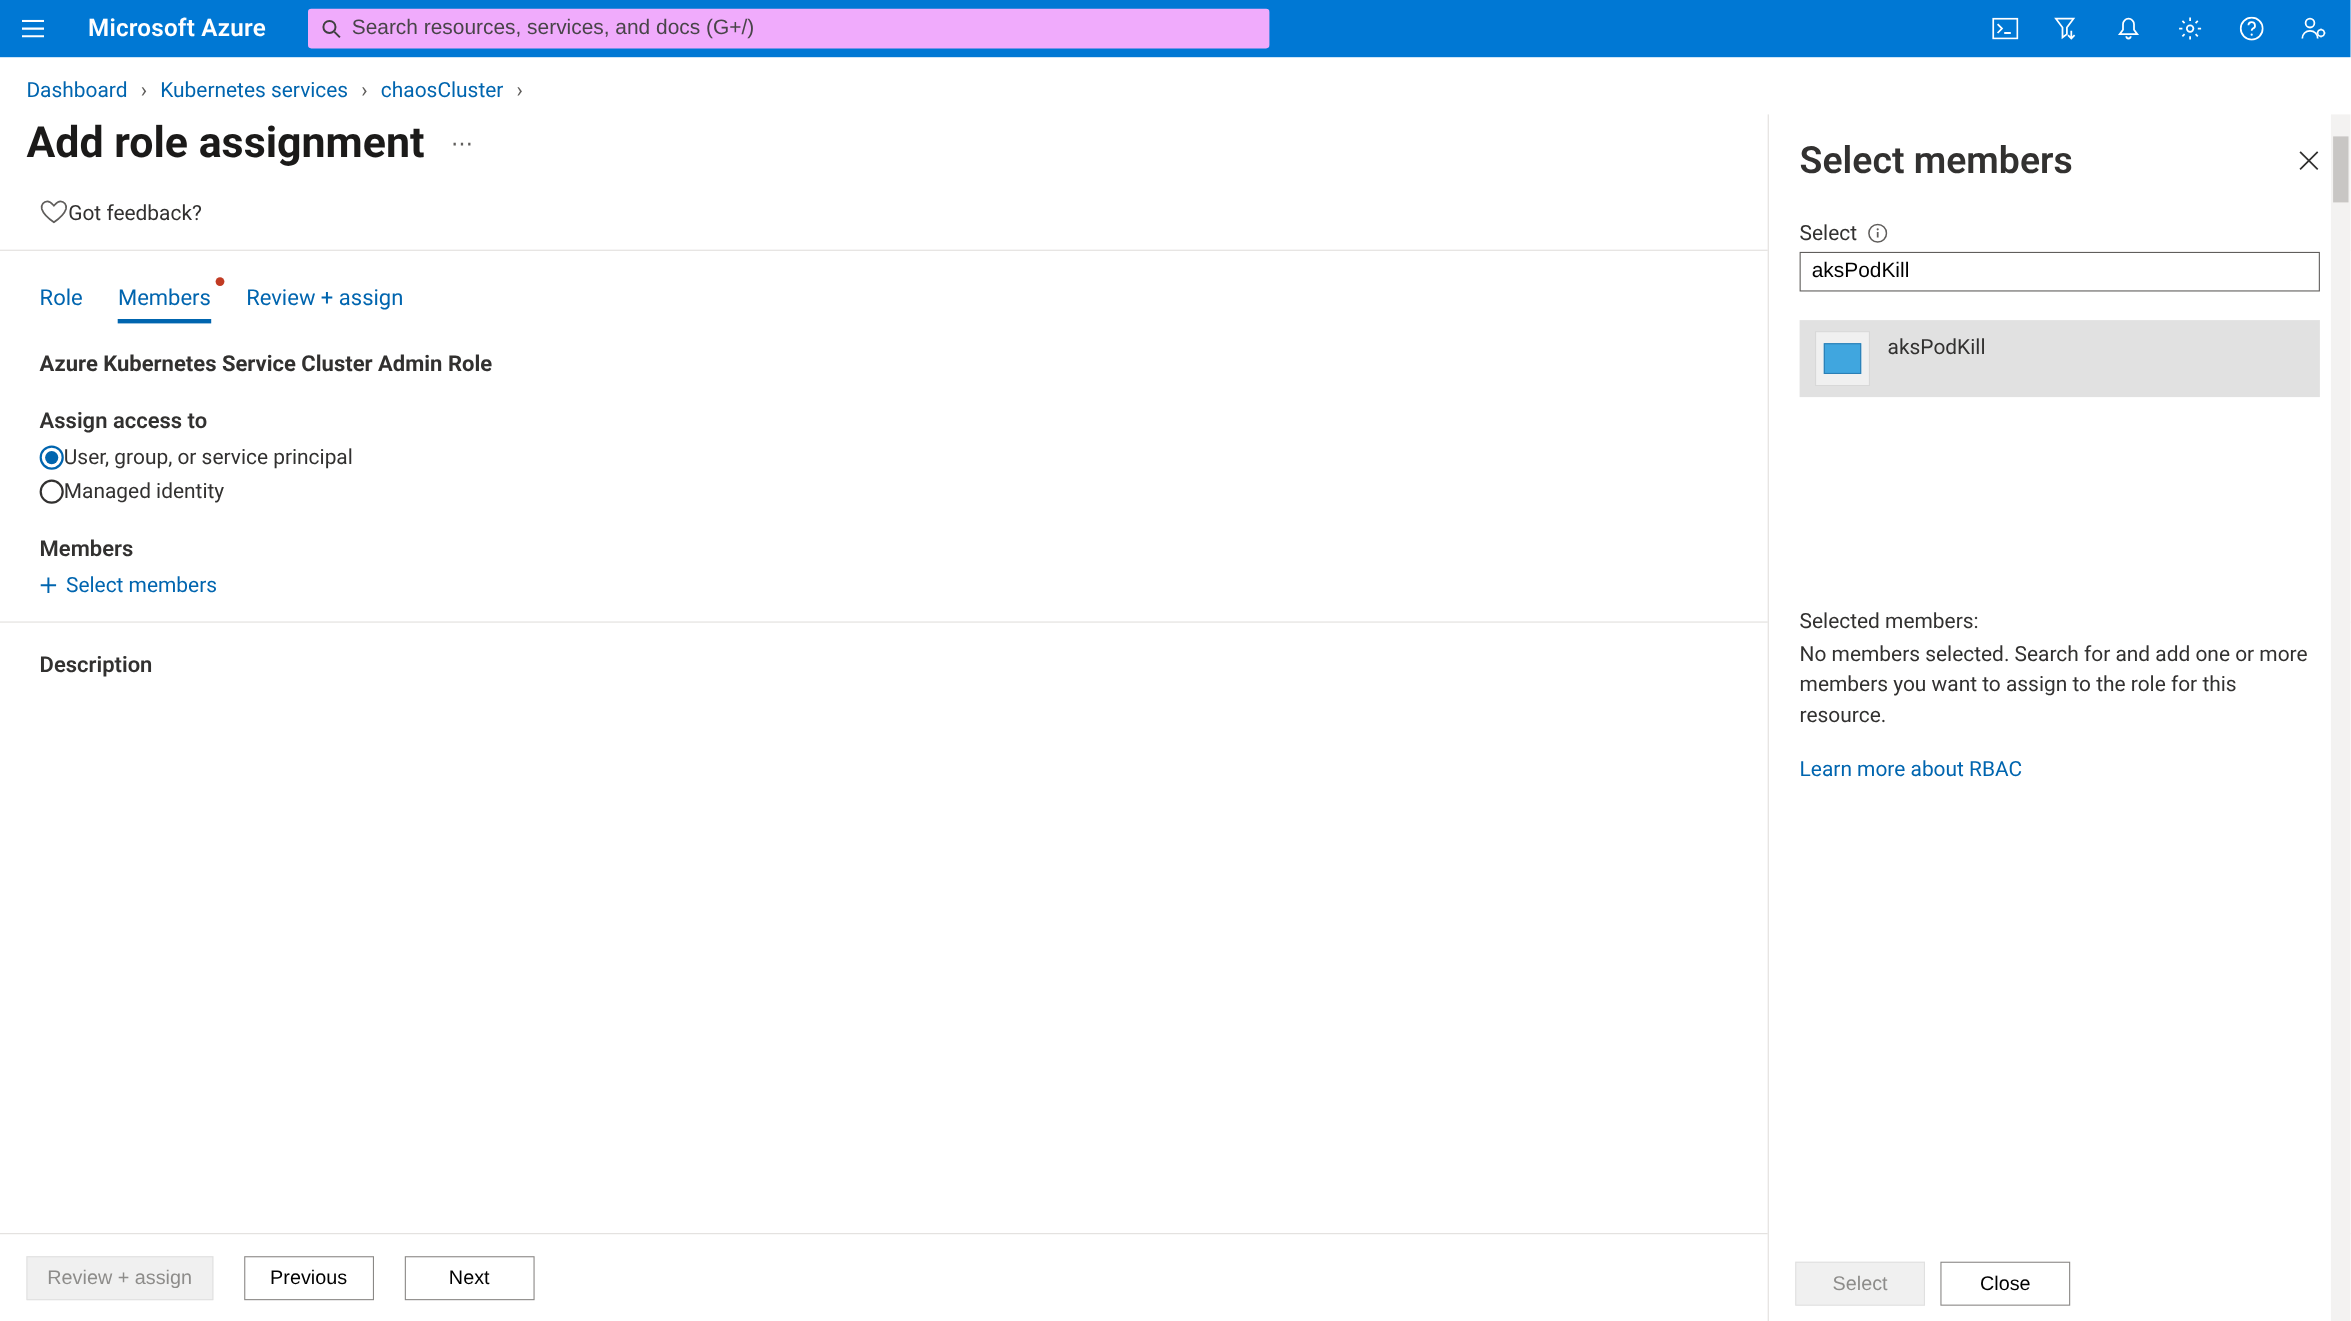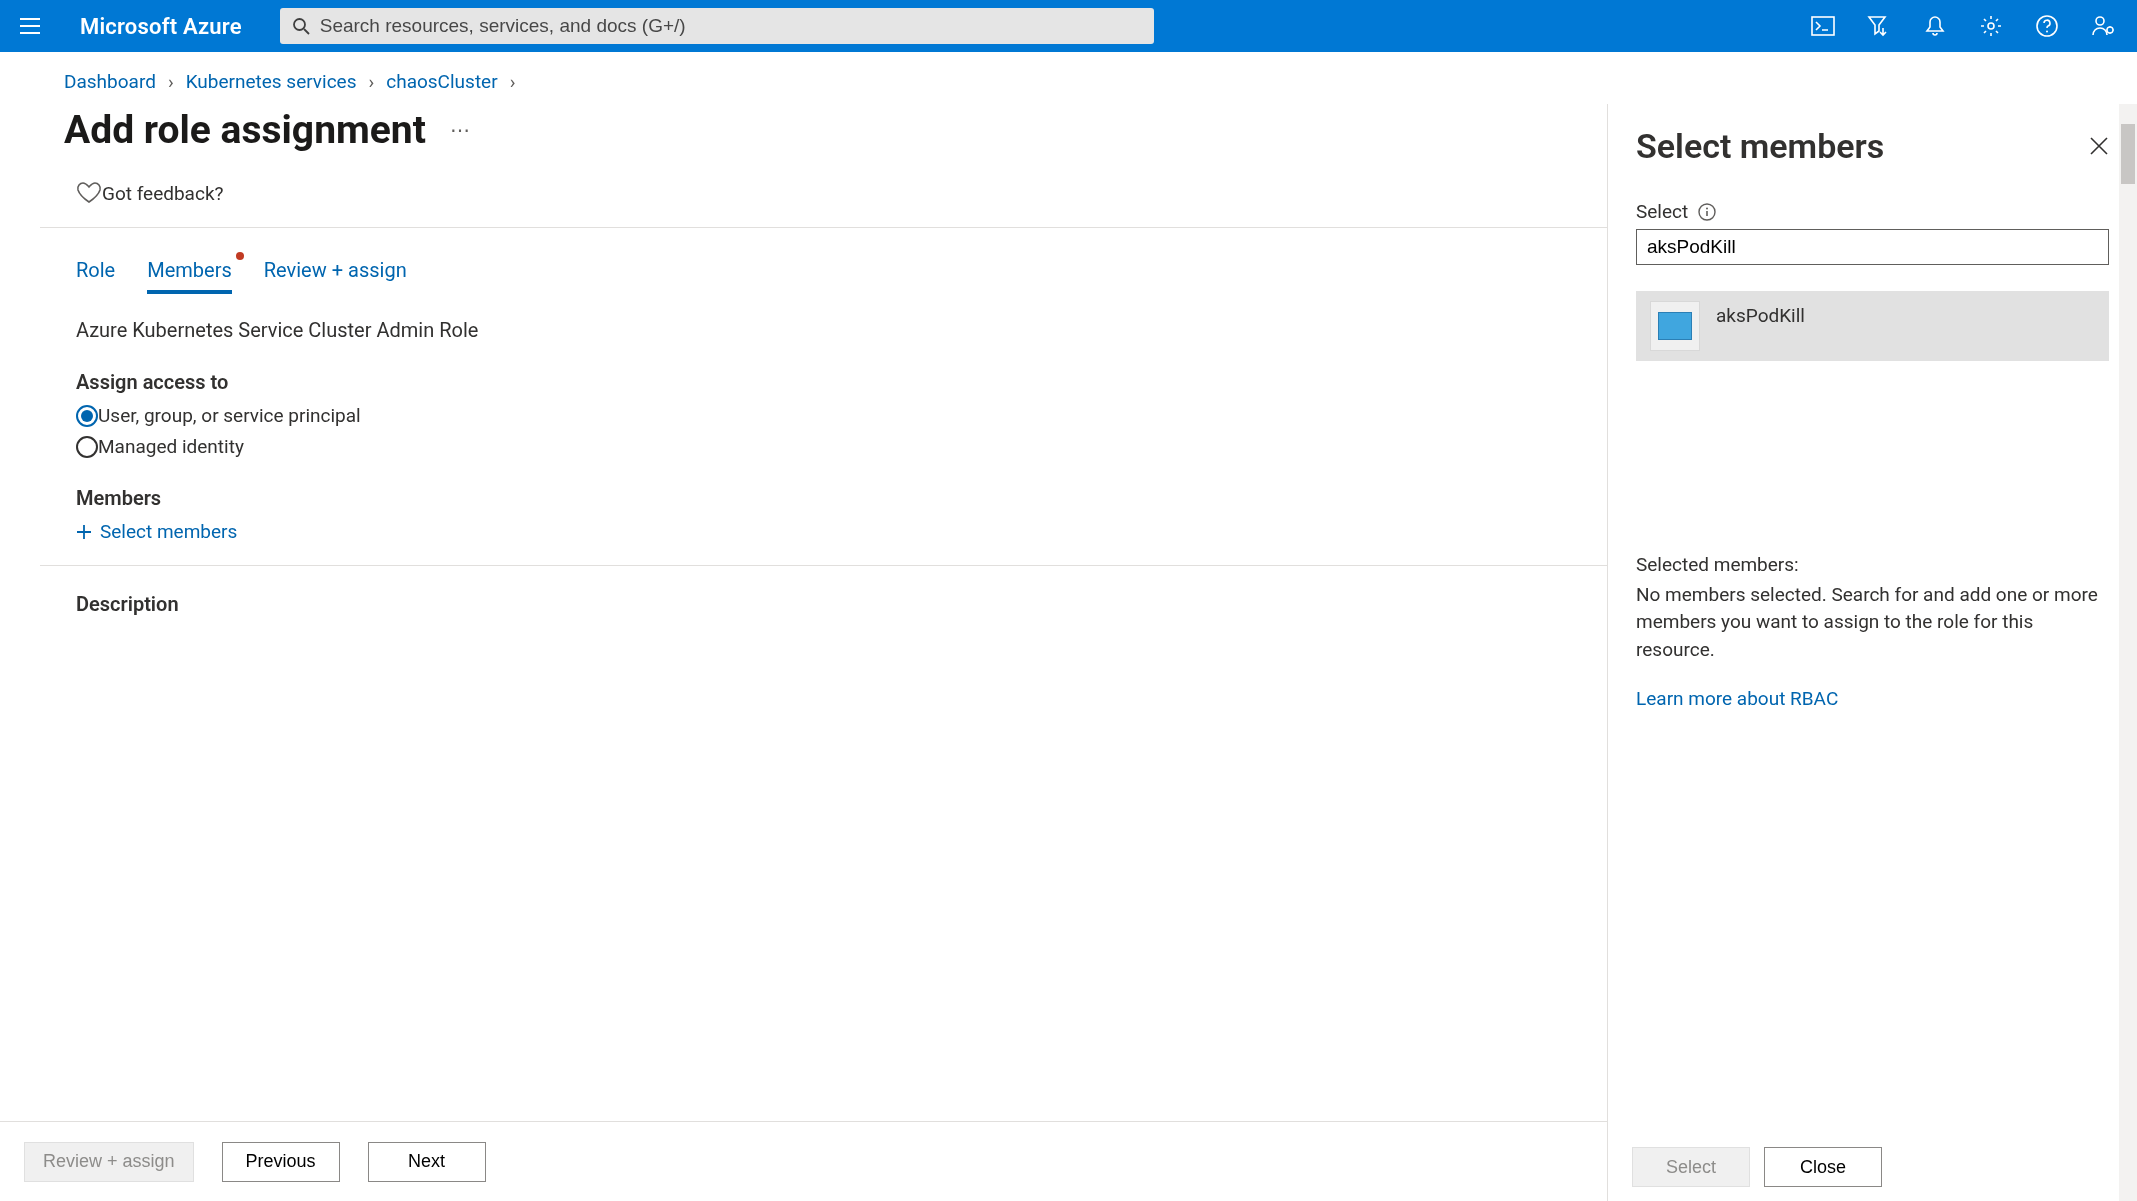--- a/index.html
+++ b/index.html
@@ -30,21 +30,21 @@
 }
 .brand {
   font-weight: 600;
   font-size: 22px;
   margin-left: 30px;
   margin-right: 38px;
   letter-spacing: 0.2px;
 }
 .searchbox {
   flex: 0 0 874px;
-  background: #e5e5e5;
+  background: #f0abfc;
   height: 36px;
   border-radius: 3px;
   display: flex;
   align-items: center;
   padding: 0 12px;
 }
 .searchbox .ic { color: #3f3f3f; }
 .searchbox input {
   background: transparent;
   border: none;
@@ -64,21 +64,21 @@
 .topicon {
   width: 40px; height: 40px;
   display: flex; align-items: center; justify-content: center;
   cursor: pointer;
   color: #fff;
 }
 
 
 .main {
   position: absolute;
-  top: 52px; left: 0; right: 0; bottom: 0; padding-left: 40px;
+  top: 52px; left: 0; right: 0; bottom: 0;
 }
 .breadcrumbs {
   display: flex; align-items: center;
   gap: 12px;
   padding: 18px 24px 6px 24px;
   font-size: 19px;
 }
 .bc-link { color: #0065af; cursor: pointer; }
 .bc-sep { color: #605e5c; }
 .page-title-row {
@@ -137,20 +137,21 @@
   font-weight: 600;
   font-size: 20px;
   margin-top: 16px;
   margin-bottom: 10px;
 }
 .sec-value {
   font-size: 20px;
   color: #323130;
   margin-top: -2px;
   margin-bottom: 6px;
+  font-weight: bold;
 }
 .radio-row {
   display: flex; align-items: flex-end;
   margin: 8px 0;
   cursor: pointer;
 }
 .radio {
   width: 22px; height: 22px;
   border: 2px solid #323130;
   border-radius: 50%;

